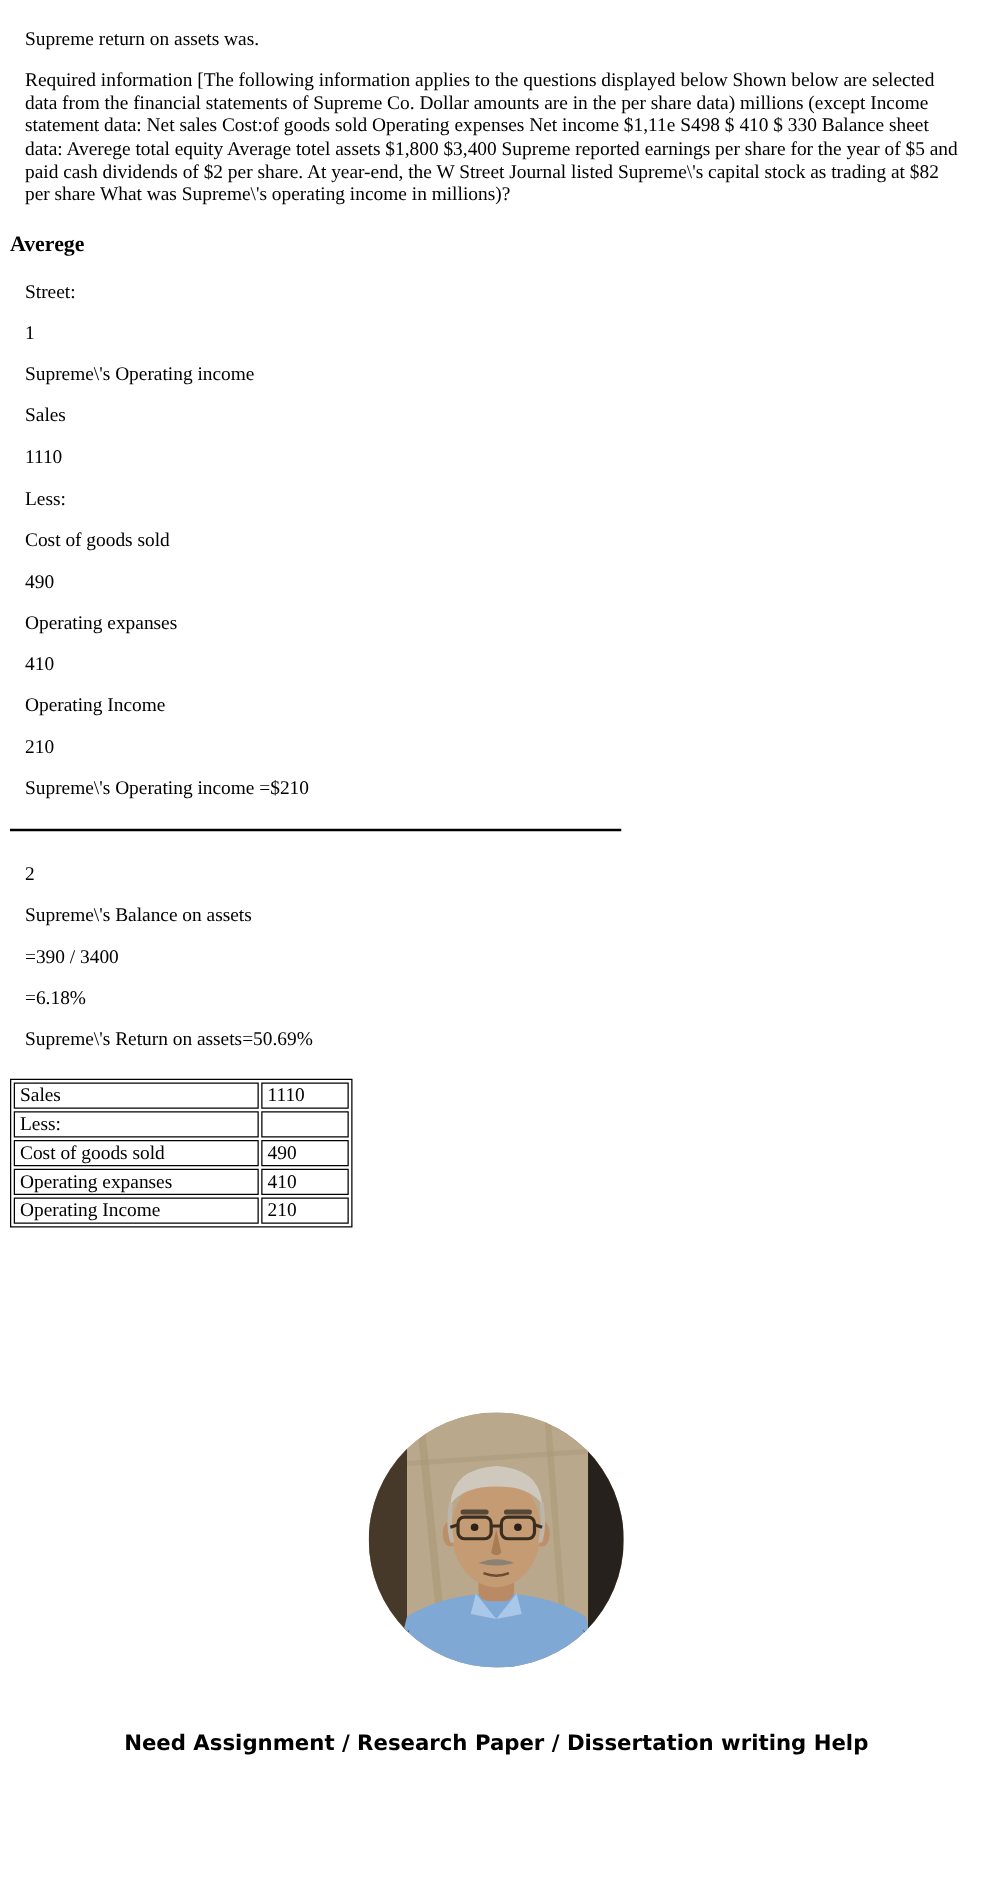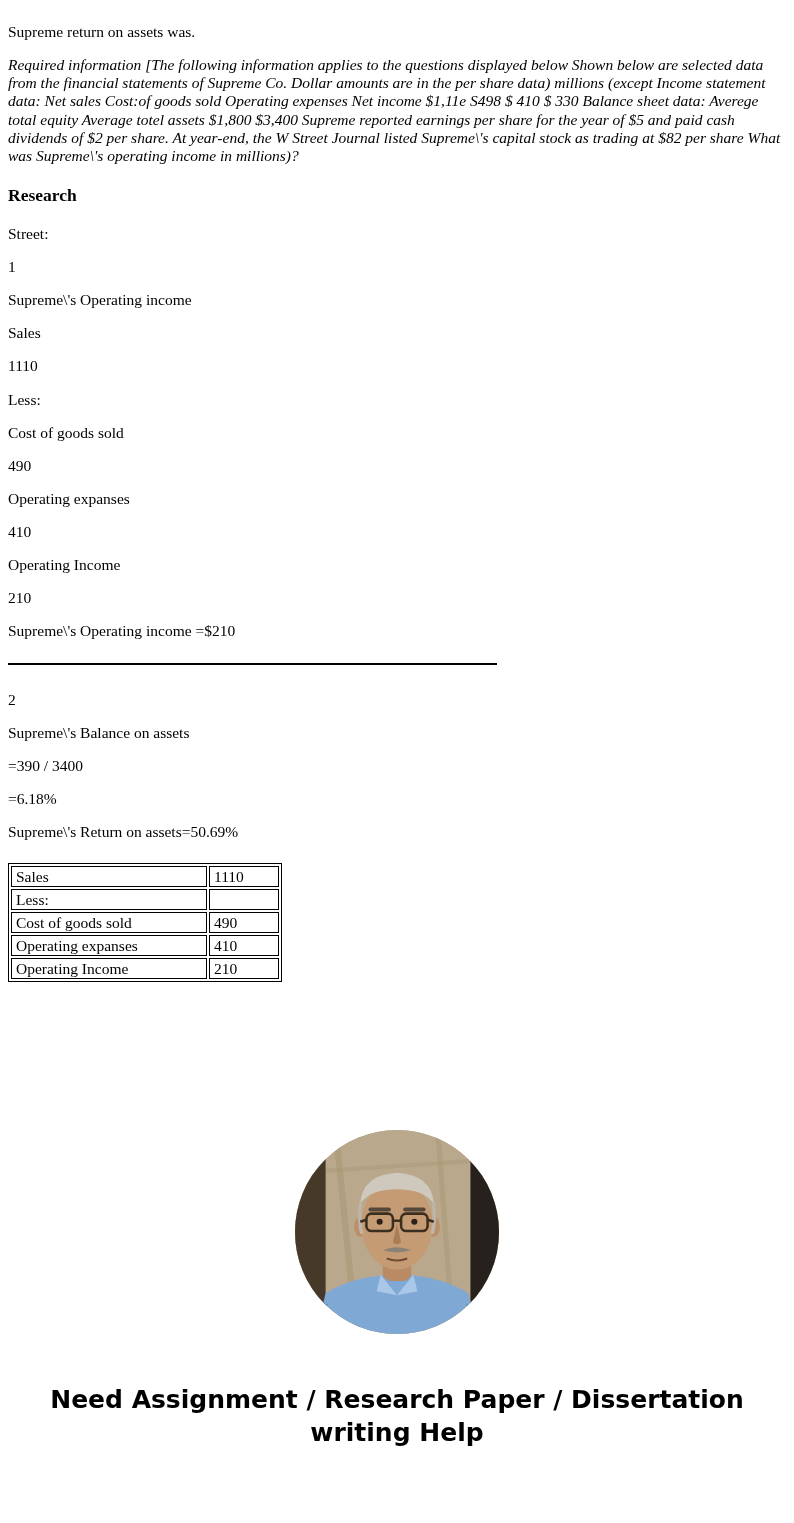--- a/index.html
+++ b/index.html
@@ -12,26 +12,25 @@
     width: 794px;
     min-height: 1523px;
     font-family: "Liberation Serif", serif;
     font-size: 15.5px;
   }
   .page {
     padding: 8px;
     box-sizing: border-box;
   }
   p {
-    margin: 15px 0;
+    margin: 15px 12px;
     line-height: 1.17;
   }
   .wide {
     max-width: 778px;
-    font-style: italic;
   }
   h3.solution-heading {
     font-size: 17.5px;
     font-weight: bold;
     margin: 20px 0 19px 0;
     font-family: "Liberation Serif", serif;
   }
   .bold { font-weight: normal; }
   .divider {
     width: 489px;
@@ -62,39 +61,39 @@
     overflow: hidden;
     margin: 148px auto 0 auto;
     background: #b9a88c;
   }
   .avatar-wrap svg { display: block; }
   .footer {
     margin-top: 50px;
     text-align: center;
     font-family: "DejaVu Sans", sans-serif;
     font-weight: bold;
-    font-size: 25px;
+    font-size: 17px;
     line-height: 1.3;
     color: #000;
   }
   .footer .footer-line {
     max-width: 745px;
     margin: 0 auto;
   }
 </style>
 </head>
 <body>
 
 <div class="page">
 
   <p>Supreme return on assets was.</p>
 
   <p class="wide">Required information [The following information applies to the questions displayed below Shown below are selected data from the financial statements of Supreme Co. Dollar amounts are in the per share data) millions (except Income statement data: Net sales Cost:of goods sold Operating expenses Net income $1,11e S498 $ 410 $ 330 Balance sheet data: Averege total equity Average totel assets $1,800 $3,400 Supreme reported earnings per share for the year of $5 and paid cash dividends of $2 per share. At year-end, the W Street Journal listed Supreme\'s capital stock as trading at $82 per share What was Supreme\'s operating income in millions)?</p>
 
-  <h3 class="solution-heading">Research</h3>
+  <h3 class="solution-heading">Averege</h3>
 
   <p>Street:</p>
 
   <p>1</p>
   <p>Supreme\'s Operating income</p>
   <p>Sales</p>
   <p>1110</p>
   <p>Less:</p>
   <p>Cost of goods sold</p>
   <p>490</p>

